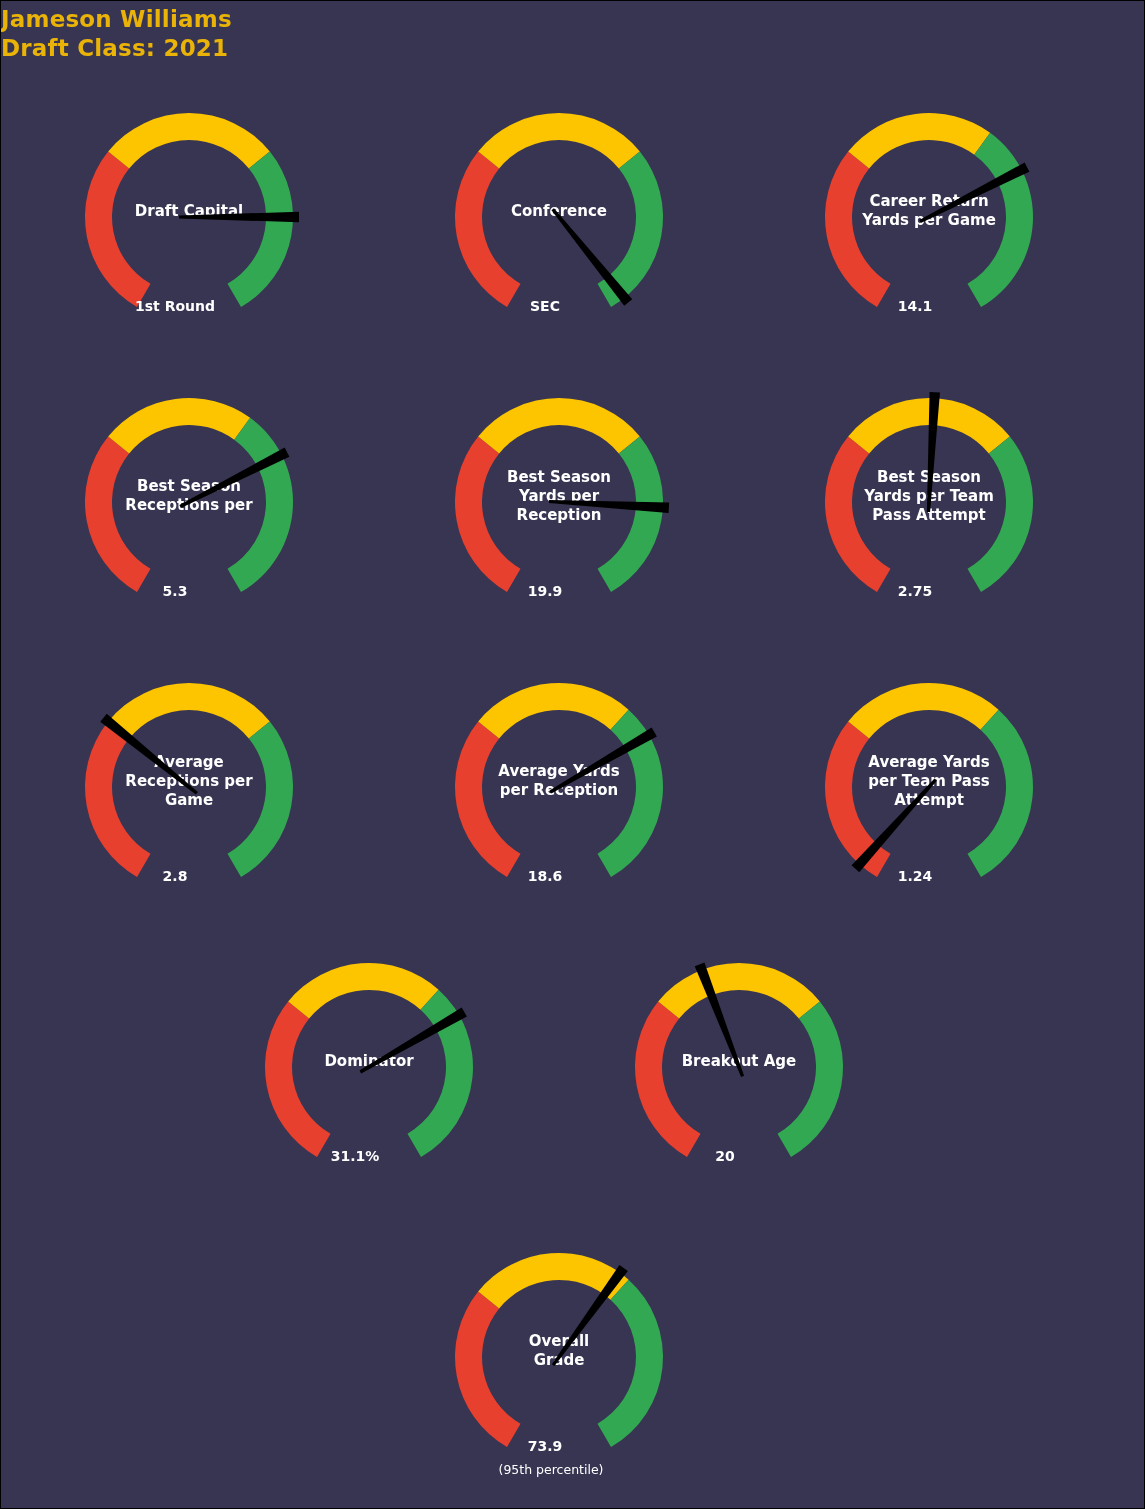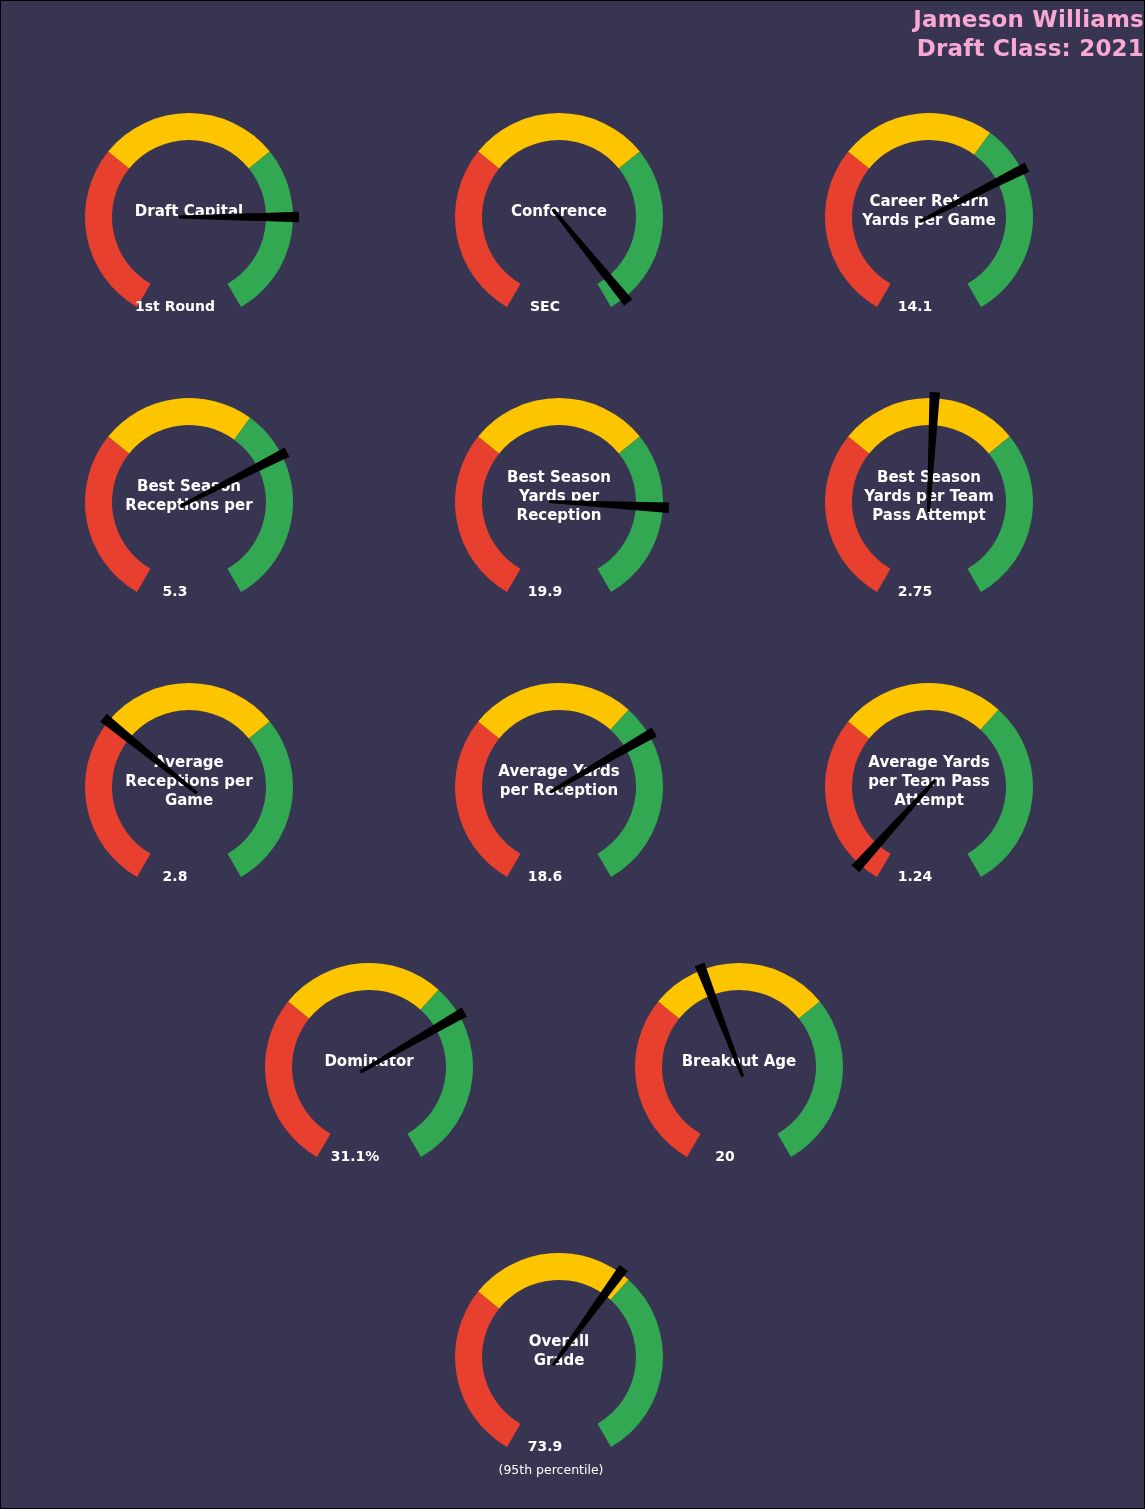--- a/index.html
+++ b/index.html
@@ -8,21 +8,21 @@
     width:1145px;height:1509px;
     background:#373552;
     font-family:"DejaVu Sans","Liberation Sans",sans-serif;
     overflow:hidden;
     position:relative;
     box-sizing:border-box;
     border:1px solid #000;
   }
   #header{
     position:absolute;left:0;top:4px;width:100%;
-    text-align:right;color:#f9a8d4;
+    text-align:left;color:#eab308;
   }
   #header .line{
     font-size:23px;font-weight:bold;letter-spacing:.2px;line-height:1.28;
     font-family:"DejaVu Sans","Liberation Sans",sans-serif;
   }
   #gauges{position:absolute;left:0;top:4px;width:933px;height:1509px;}
   .gauge{position:absolute;}
   .gauge svg{display:block;overflow:visible;}
   .g-label{
     fill:#ffffff;font-size:15px;font-weight:bold;

